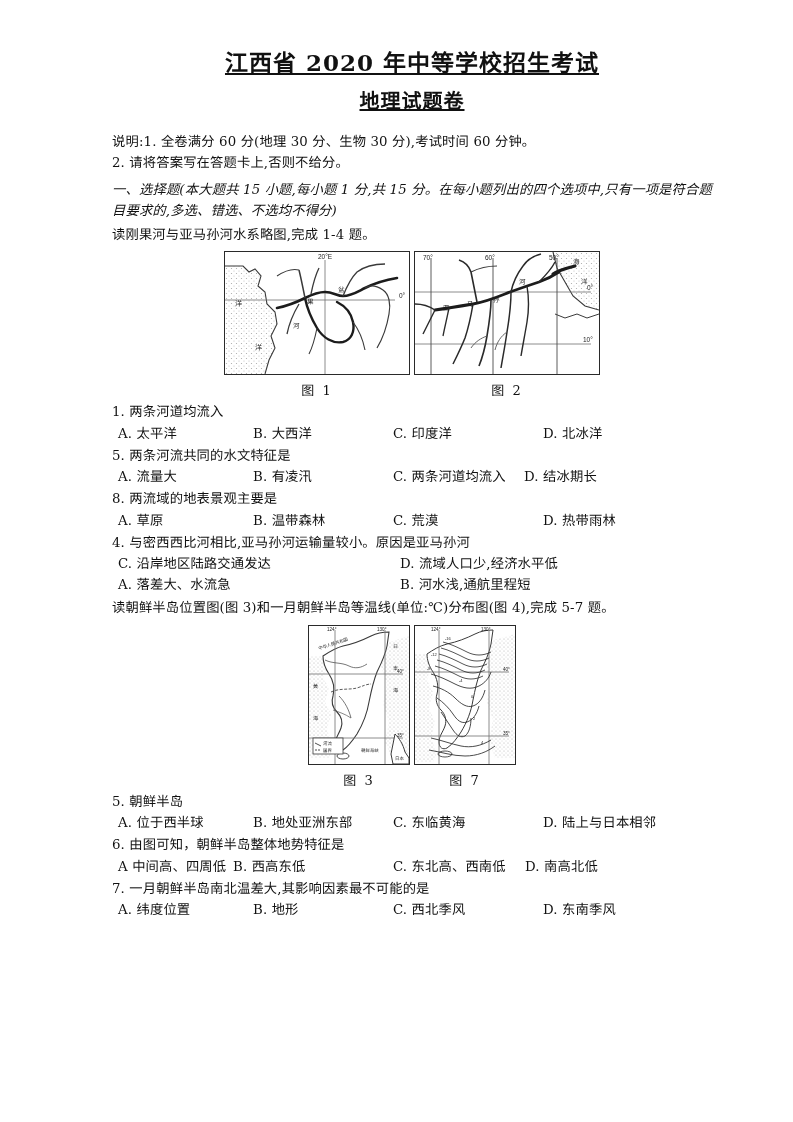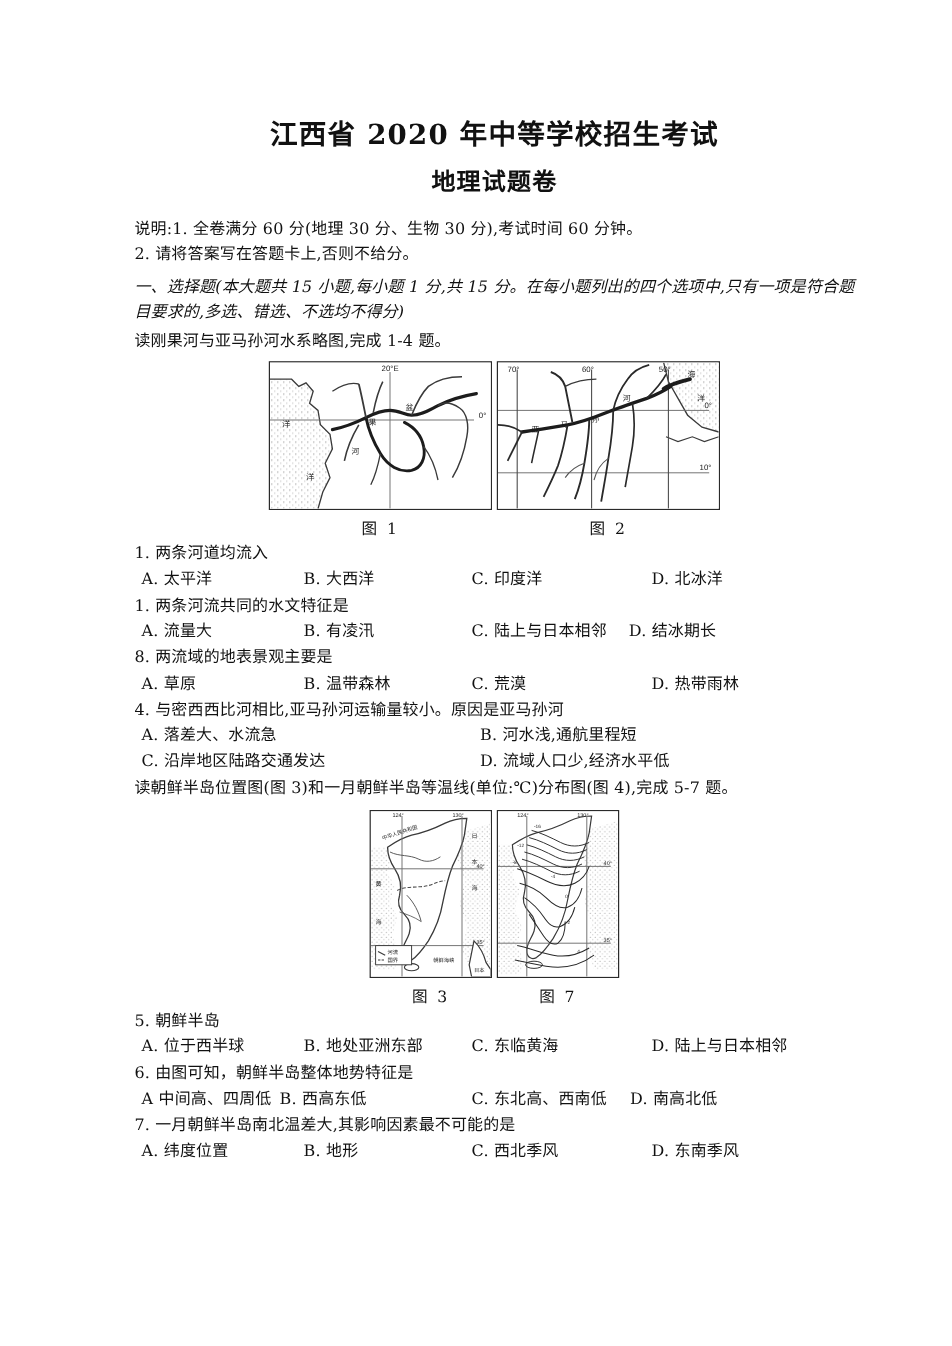--- a/index.html
+++ b/index.html
@@ -22,22 +22,23 @@
   }
   .sheet {
     position: absolute;
     left: 112px;
     top: 0;
     width: 600px;
   }
 
   
   .title-block {
-    margin-top: 96px;
+    margin-top: 46px;
     text-align: center;
+    text-decoration: underline;
   }
   .title-main {
     font-size: 23px;
     font-weight: bold;
     letter-spacing: 1px;
     line-height: 1.5;
     white-space: nowrap;
   }
   .title-sub {
     font-size: 20px;
@@ -261,44 +262,44 @@
     </div>
 
     <div class="q-stem">1. 两条河道均流入</div>
     <div class="opt-row">
       <span class="opt c1">A. 太平洋</span>
       <span class="opt c2">B. 大西洋</span>
       <span class="opt c3">C. 印度洋</span>
       <span class="opt c4">D. 北冰洋</span>
     </div>
 
-    <div class="q-stem">1. 两条河流共同的水文特征是</div>
+    <div class="q-stem">5. 两条河流共同的水文特征是</div>
     <div class="opt-row">
       <span class="opt c1">A. 流量大</span>
       <span class="opt c2">B. 有凌汛</span>
-      <span class="opt c3-wide">C. 陆上与日本相邻</span>
+      <span class="opt c3-wide">C. 两条河道均流入</span>
       <span class="opt c4-tight">D. 结冰期长</span>
     </div>
 
     <div class="q-stem">8. 两流域的地表景观主要是</div>
     <div class="opt-row">
       <span class="opt c1">A. 草原</span>
       <span class="opt c2">B. 温带森林</span>
       <span class="opt c3">C. 荒漠</span>
       <span class="opt c4">D. 热带雨林</span>
     </div>
 
     <div class="q-stem">4. 与密西西比河相比,亚马孙河运输量较小。原因是亚马孙河</div>
     <div class="opt-row">
+      <span class="opt h1">C. 沿岸地区陆路交通发达</span>
+      <span class="opt h2">D. 流域人口少,经济水平低</span>
+    </div>
+    <div class="opt-row">
       <span class="opt h1">A. 落差大、水流急</span>
       <span class="opt h2">B. 河水浅,通航里程短</span>
-    </div>
-    <div class="opt-row">
-      <span class="opt h1">C. 沿岸地区陆路交通发达</span>
-      <span class="opt h2">D. 流域人口少,经济水平低</span>
     </div>
 
     <div class="para lead-in">读朝鲜半岛位置图(图 3)和一月朝鲜半岛等温线(单位:℃)分布图(图 4),完成 5-7 题。</div>
 
     <div class="fig-group pair-34">
 
       <div class="figure">
         <div class="fig-frame">
           <svg class="map-svg" width="100" height="138" viewBox="0 0 100 138">
             <defs>

